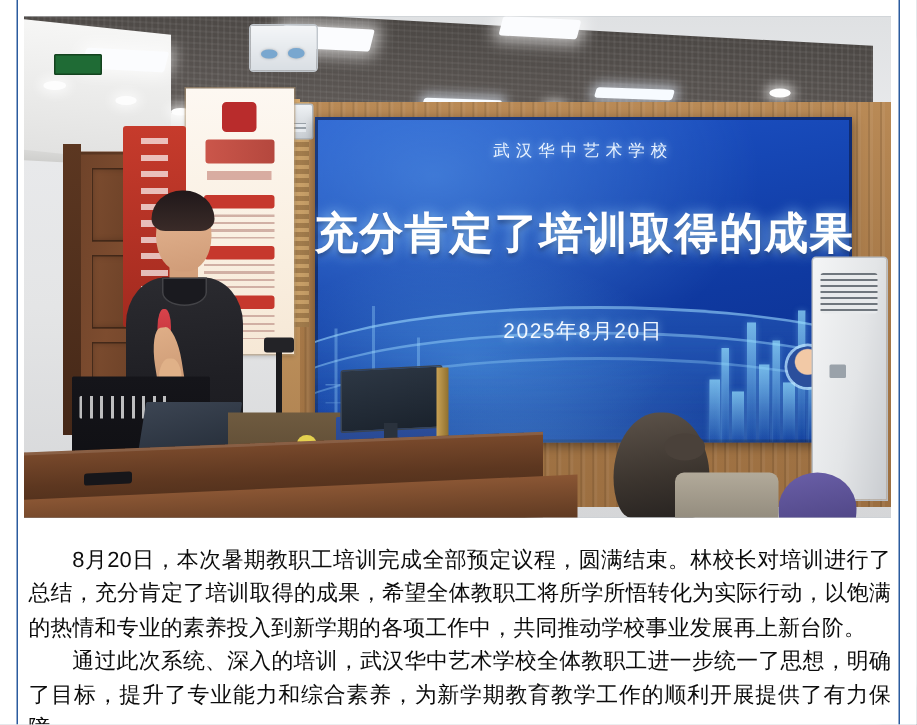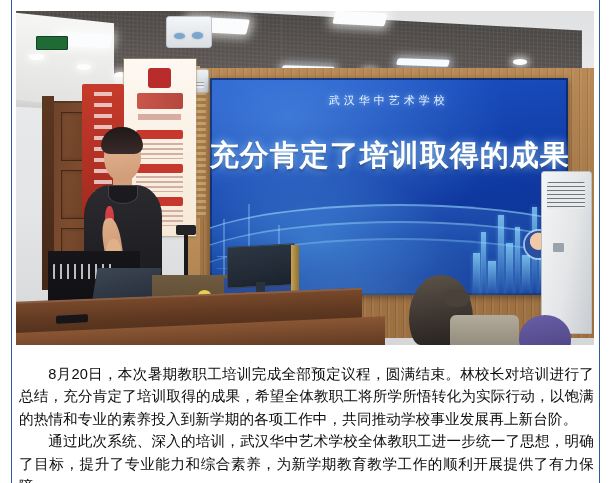--- a/index.html
+++ b/index.html
@@ -725,20 +725,21 @@
           <span style="left:65%;width:6%;height:88%"></span>
           <span style="left:73%;width:8%;height:58%"></span>
           <span style="left:83%;width:6%;height:74%"></span>
           <span style="left:91%;width:7%;height:46%"></span>
         </div>
 
         <div class="led-avatar"></div>
 
         <div class="screen-title-cn">武汉华中艺术学校</div>
         <div class="screen-headline">充分肯定了培训取得的成果</div>
+        <div class="screen-date">2025年8月20日</div>
       </div>
 
       <div class="floor-ac"></div>
 
       <div class="speaker">
         <div class="sp-body"></div>
         <div class="sp-neck"></div>
         <div class="sp-head"></div>
         <div class="sp-hair"></div>
         <div class="sp-collar"></div>

